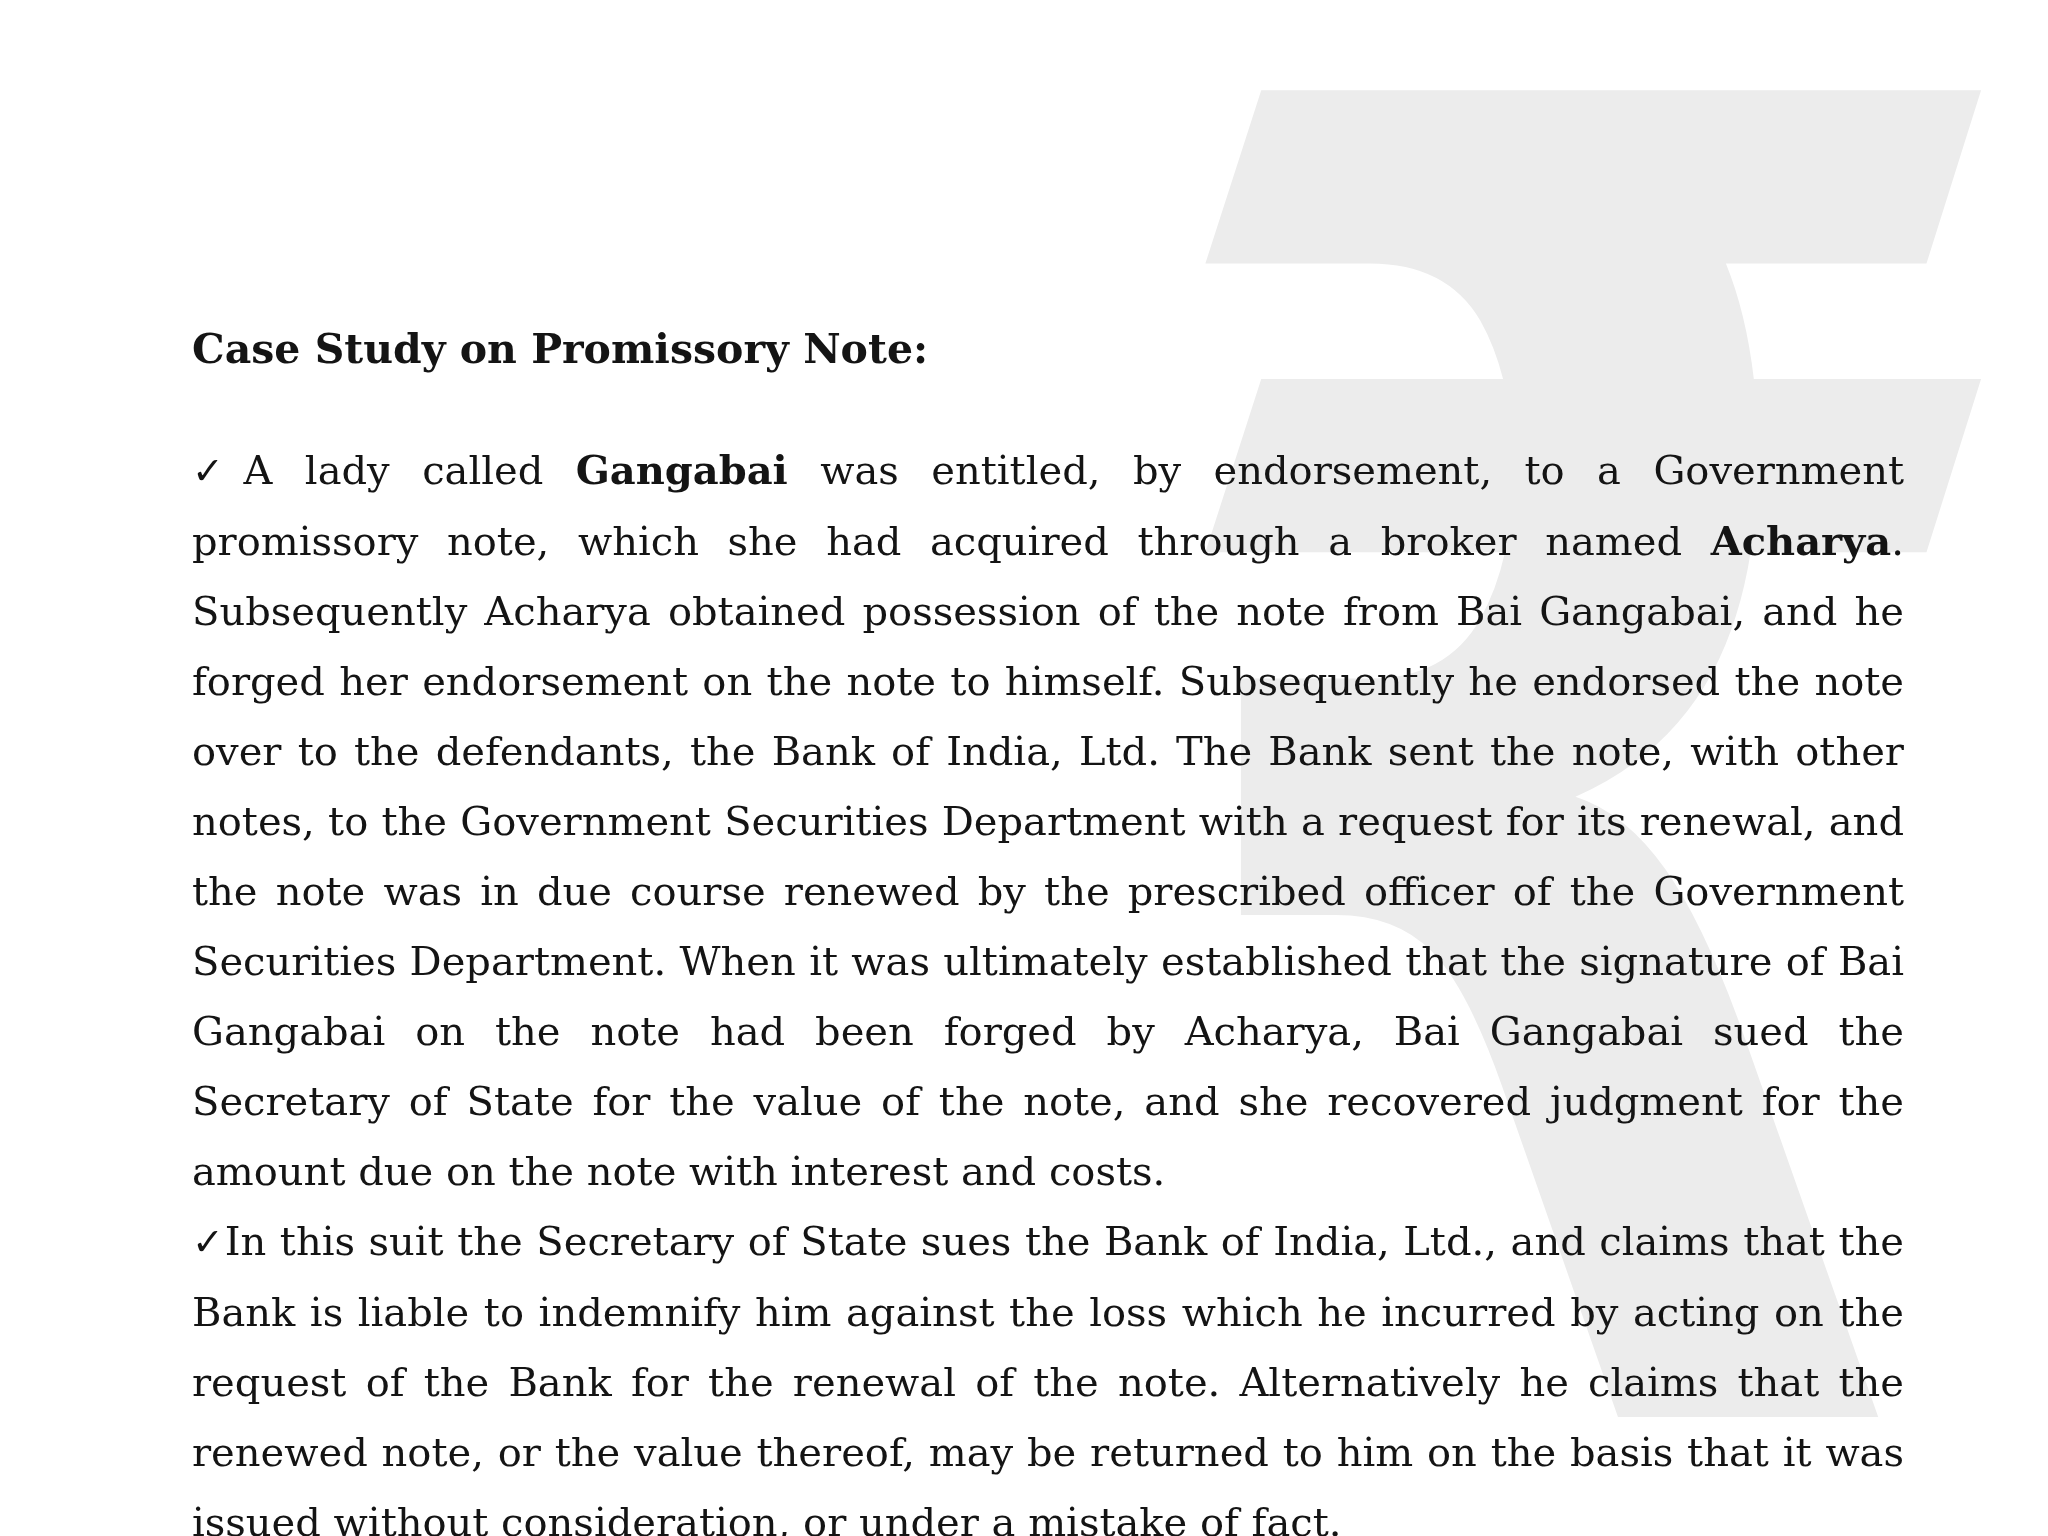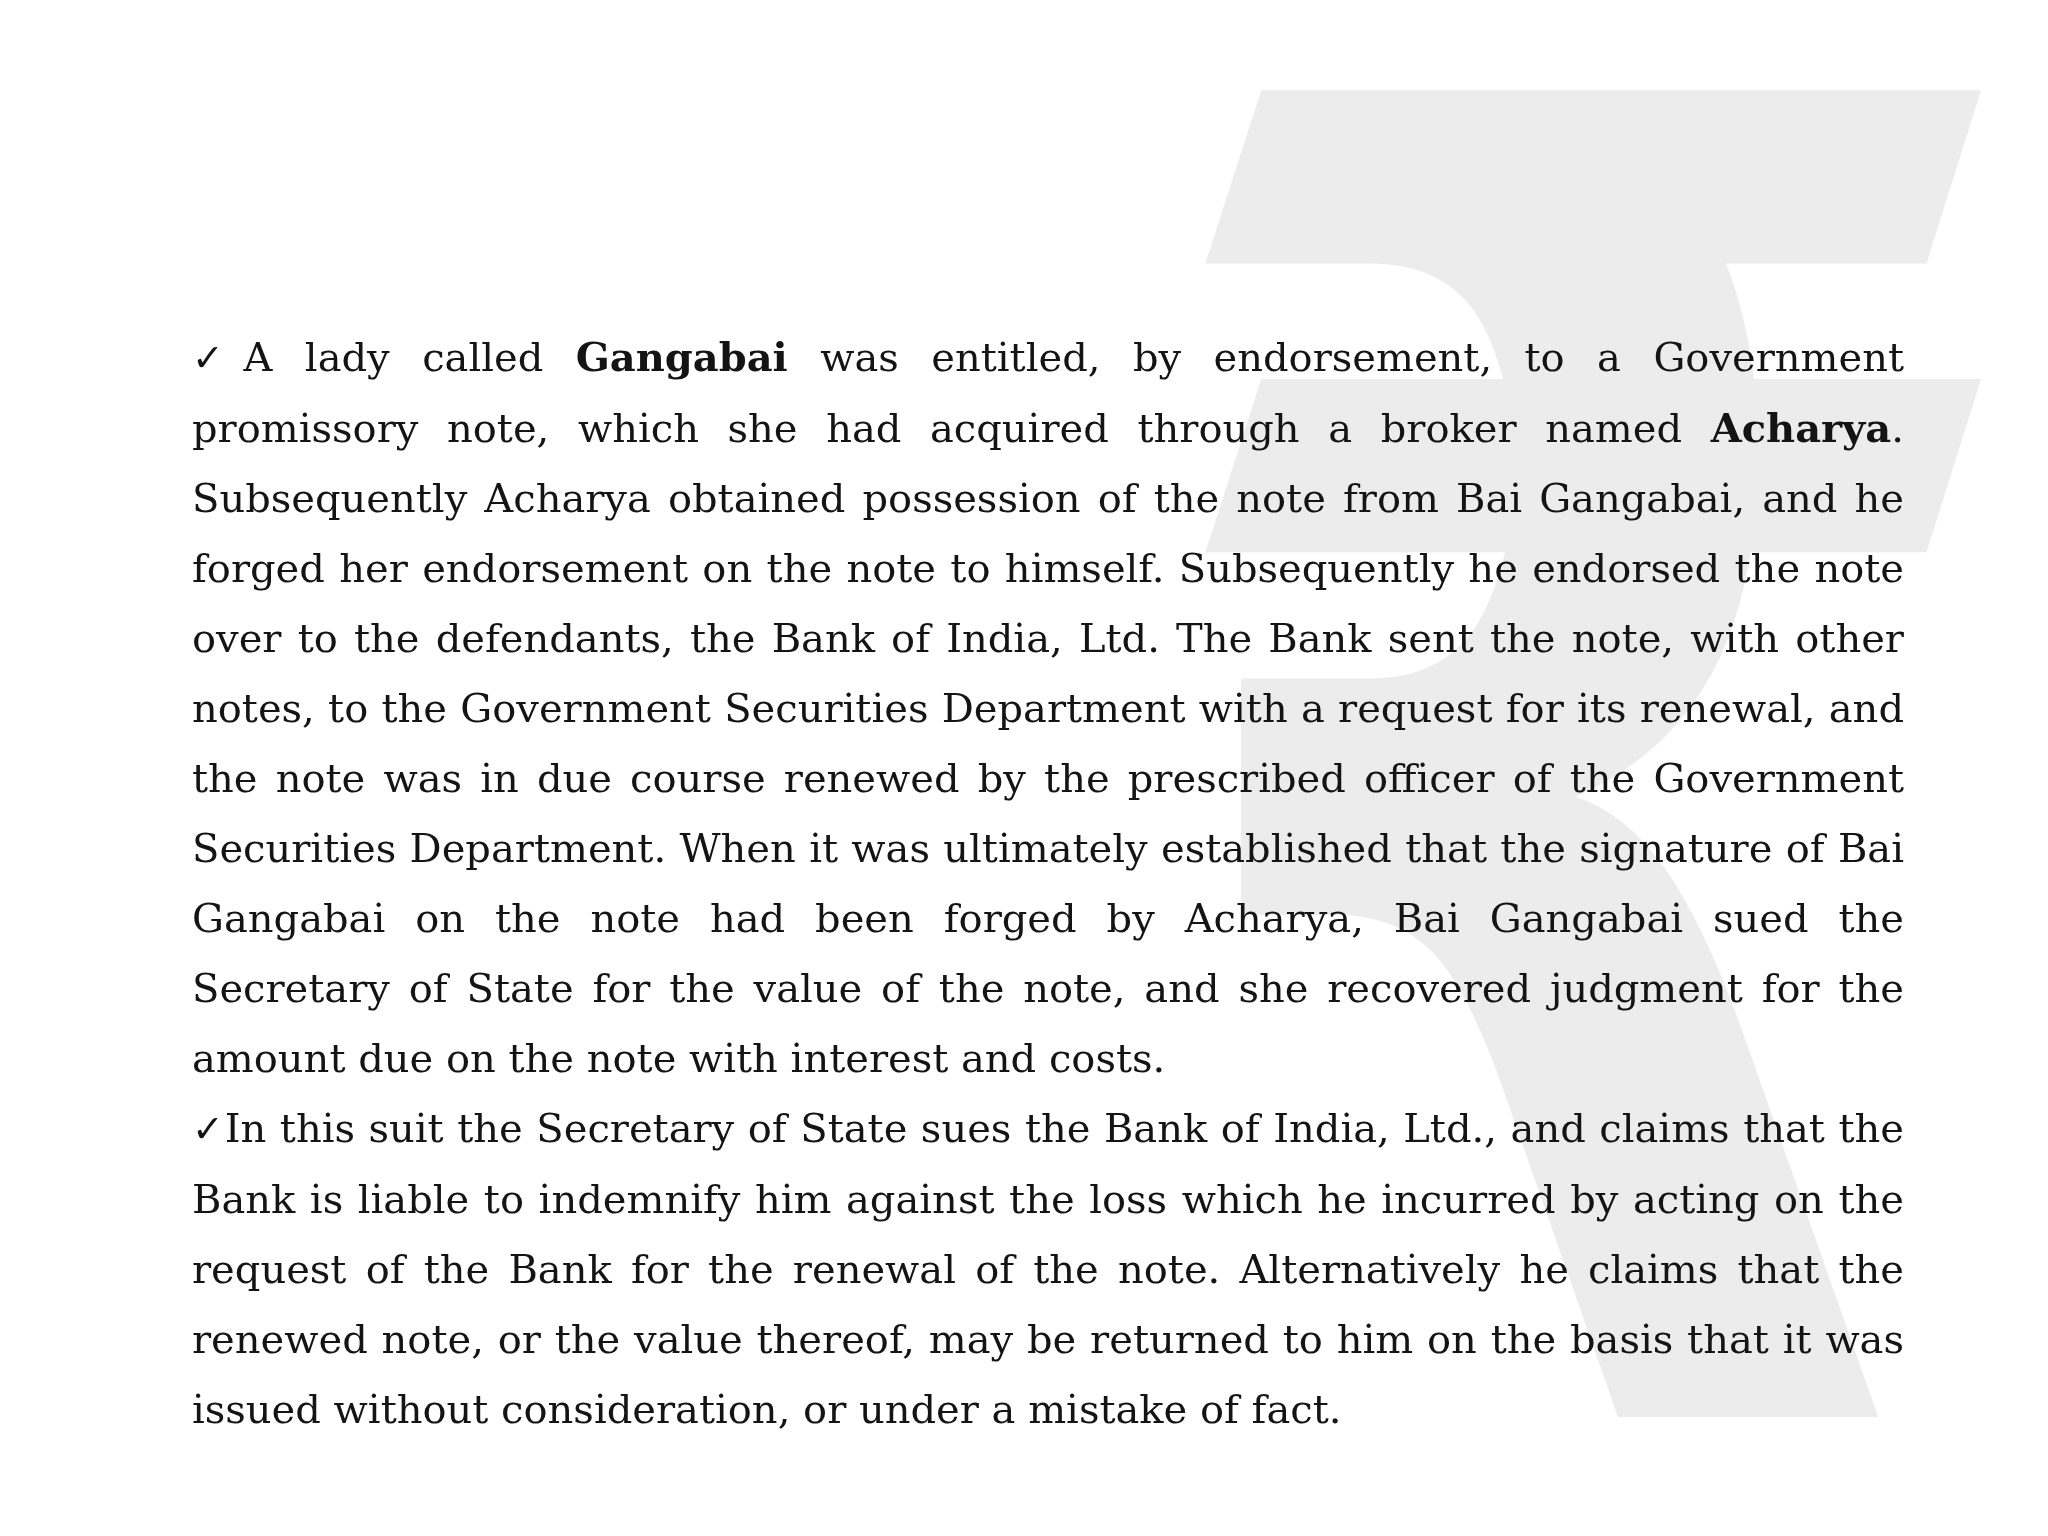--- a/index.html
+++ b/index.html
@@ -65,19 +65,20 @@
     font-weight: bold;
   }
 </style>
 </head>
 <body>
 
 <div class="page">
   <div class="watermark" style="color: rgb(236, 236, 236);">₹</div>
 
   <div class="content" style="color: rgb(20, 20, 20);">
+    <h1 class="title">Case Study on Promissory Note:</h1>
 
     <div id="case-body">
         <p class="bullet"><span class="check">✓</span><span>A lady called </span><span class="b">Gangabai</span><span> was entitled, by endorsement, to a Government promissory note, which she had acquired through a broker named </span><span class="b">Acharya</span><span>. Subsequently Acharya obtained possession of the note from Bai Gangabai, and he forged her endorsement on the note to himself. Subsequently he endorsed the note over to the defendants, the Bank of India, Ltd. The Bank sent the note, with other notes, to the Government Securities Department with a request for its renewal, and the note was in due course renewed by the prescribed officer of the Government Securities Department. When it was ultimately established that the signature of Bai Gangabai on the note had been forged by Acharya, Bai Gangabai sued the Secretary of State for the value of the note, and she recovered judgment for the amount due on the note with interest and costs.</span></p>
         <p class="bullet"><span class="check">✓</span><span>In this suit the Secretary of State sues the Bank of India, Ltd., and claims that the Bank is liable to indemnify him against the loss which he incurred by acting on the request of the Bank for the renewal of the note. Alternatively he claims that the renewed note, or the value thereof, may be returned to him on the basis that it was issued without consideration, or under a mistake of fact.</span></p>
       </div>
   </div>
 </div>
 
 </body></html>

